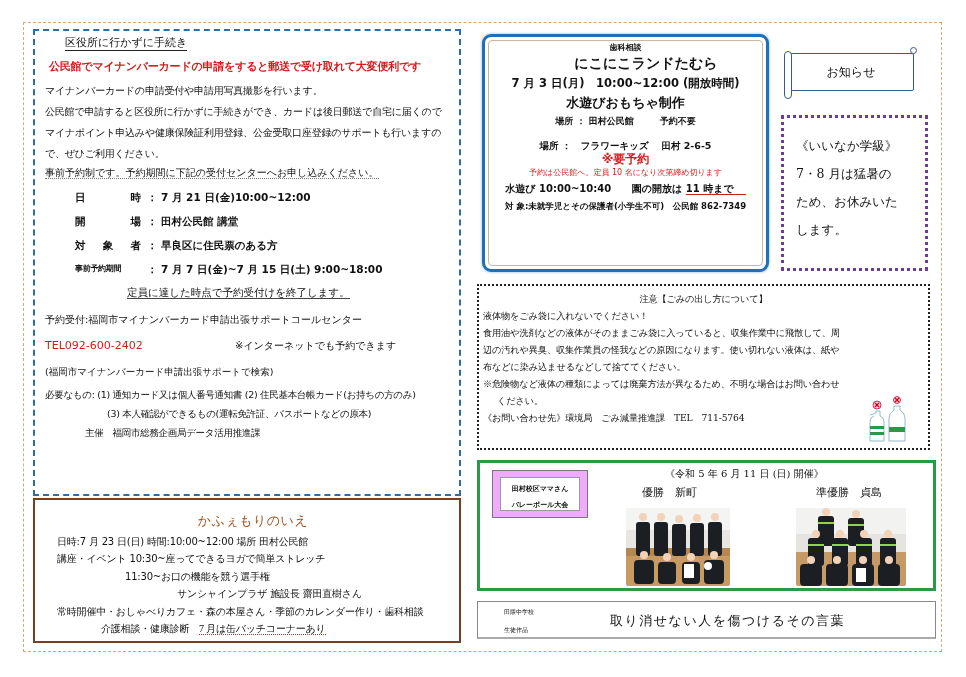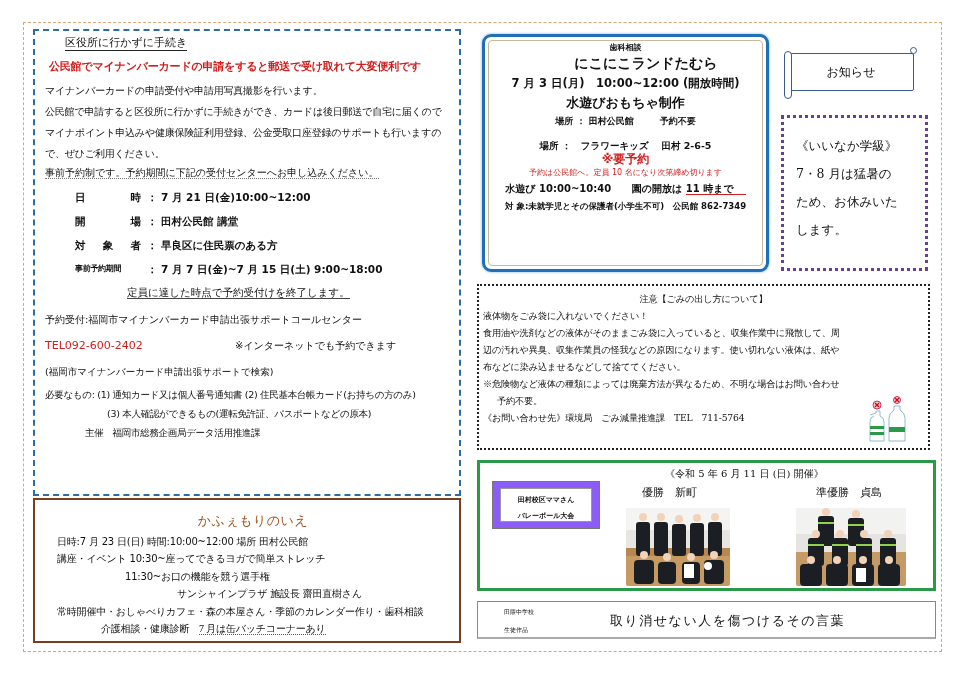--- a/index.html
+++ b/index.html
@@ -108,22 +108,22 @@
   .garbage p { white-space: nowrap; }
   .garbage .g-indent { margin-left: 14px; }
   .bottles { position: absolute; right: 16px; bottom: 6px; width: 48px; height: 46px; }
 
   
   .volley {
     position: absolute; left: 477px; top: 460px; width: 459px; height: 131px;
     border: 3px solid #2b9a48;
   }
   .v-plaque {
-    position: absolute; left: 12px; top: 18px; width: 108px; height: 48px;
-    background: #8b5cf6; border: 1px solid #777;
+    position: absolute; left: 12px; top: 7px; width: 96px; height: 48px;
+    background: #f0abfc; border: 1px solid #777;
   }
   .v-plaque-inner {
     position: absolute; left: 7px; top: 6px; right: 7px; bottom: 6px;
     background: #fff; border: 1px solid #999;
     font-size: 7px; line-height: 16px; text-align: center; padding-top: 3px; font-weight: bold;
   }
   .v-date { position: absolute; left: 185px; top: 4px; font-family: "DejaVu Serif", serif; font-size: 10px; white-space: nowrap; }
   .v-win { position: absolute; top: 22px; font-family: "DejaVu Serif", serif; font-size: 11px; white-space: nowrap; }
   .v-photo { position: absolute; top: 45px; height: 78px; border-radius: 2px; overflow: hidden; }
   .v-photo svg { display: block; }
@@ -245,21 +245,21 @@
   <p>します。</p>
 </section>
 
 <section class="garbage">
   <div class="g-title">注意【ごみの出し方について】</div>
   <p>液体物をごみ袋に入れないでください！</p>
   <p>食用油や洗剤などの液体がそのままごみ袋に入っていると、収集作業中に飛散して、周</p>
   <p>辺の汚れや異臭、収集作業員の怪我などの原因になります。使い切れない液体は、紙や</p>
   <p>布などに染み込ませるなどして捨ててください。</p>
   <p>※危険物など液体の種類によっては廃棄方法が異なるため、不明な場合はお問い合わせ</p>
-  <p class="g-indent">予約不要。</p>
+  <p class="g-indent">ください。</p>
   <p>《お問い合わせ先》環境局　ごみ減量推進課　TEL　711-5764</p>
   <svg class="bottles" viewBox="0 0 48 46">
     <circle cx="13" cy="9" r="4" fill="#f3d0d8" stroke="#c04" stroke-width="0.8"></circle>
     <path d="M11 7 L15 11 M15 7 L11 11" stroke="#c00" stroke-width="1.2"></path>
     <circle cx="33" cy="4" r="3.5" fill="#f3d0d8" stroke="#c04" stroke-width="0.8"></circle>
     <path d="M31 2 L35 6 M35 2 L31 6" stroke="#c00" stroke-width="1.2"></path>
     <path d="M6 19 L12 17 L12 15 L16 15 L16 20 Q20 21 20 26 L20 45 L6 45 L6 26 Q6 21 10 20" fill="#fff" stroke="#7ab" stroke-width="0.8"></path>
     <rect x="6" y="30" width="14" height="3" fill="#2b9a48"></rect>
     <rect x="6" y="36" width="14" height="3" fill="#2b9a48"></rect>
     <path d="M30 10 L36 10 L36 14 Q41 17 41 22 L41 45 L25 45 L25 22 Q25 17 30 14 Z" fill="#fff" stroke="#7ab" stroke-width="0.8"></path>

